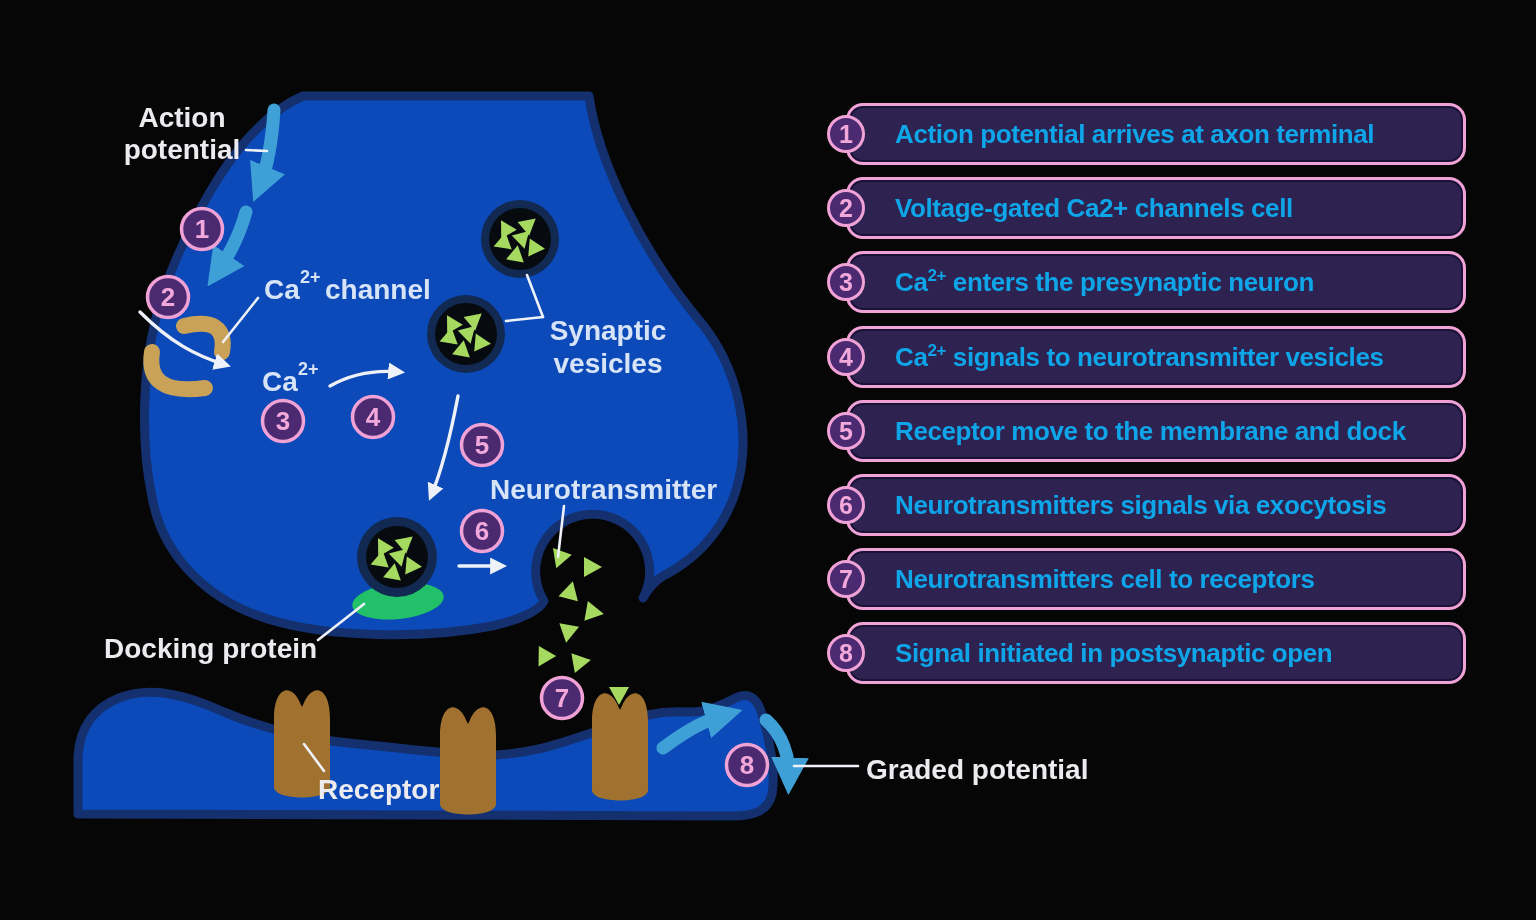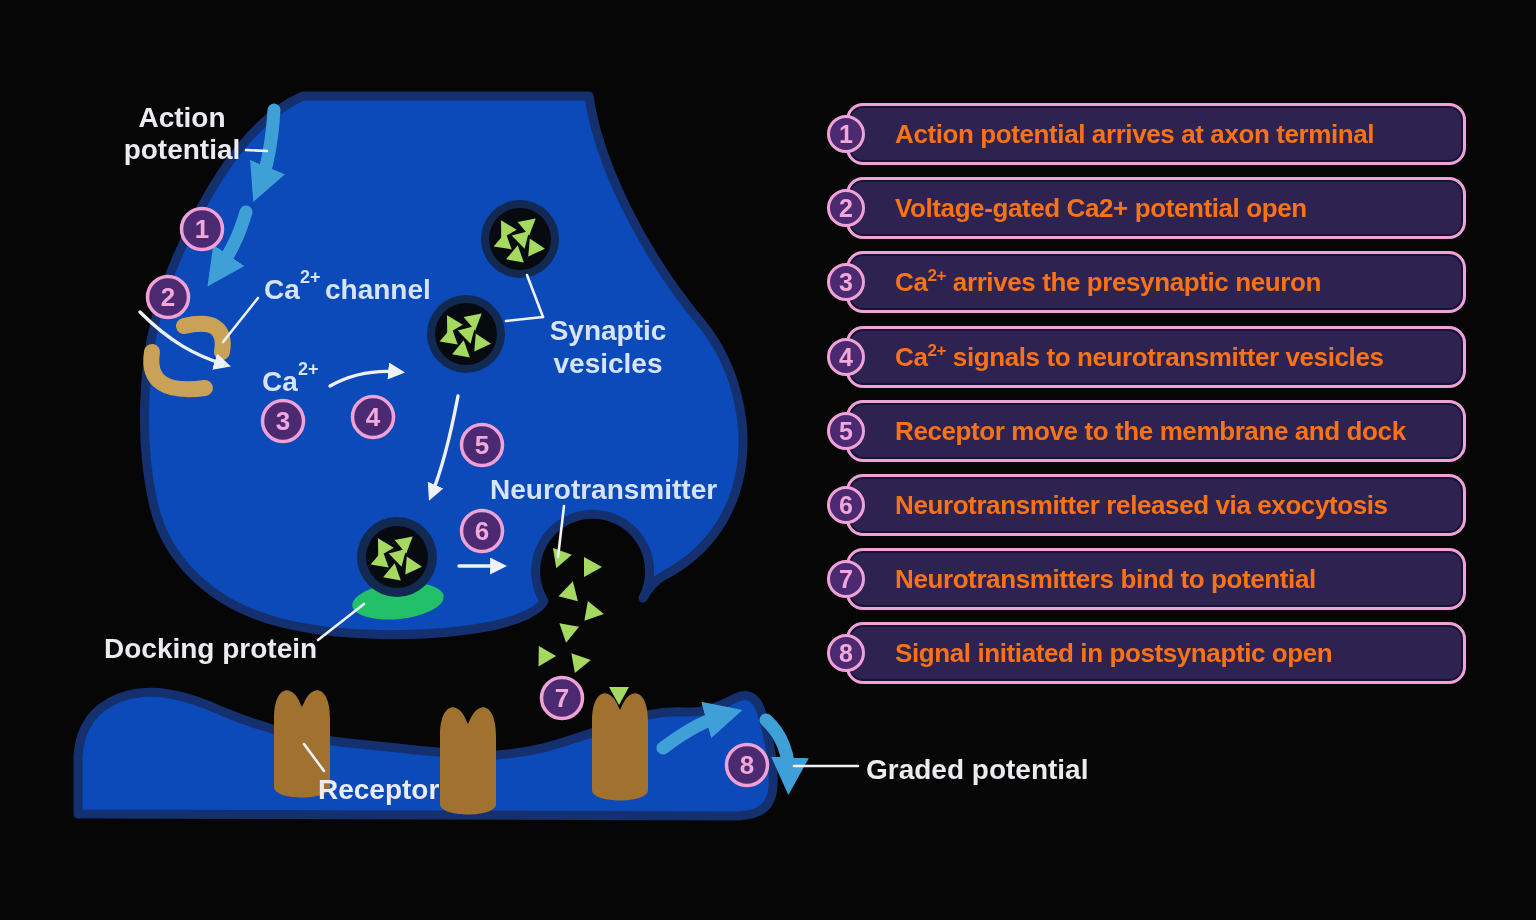--- a/index.html
+++ b/index.html
@@ -14,21 +14,21 @@
   .badge-num{fill:#f2a8da;font-size:26px;}
   .tri{fill:#a5d95f;}
   .pointer{stroke:#eef2f8;stroke-width:2.6;fill:none;stroke-linecap:round;}
   .warrow{stroke:#eef2f8;stroke-width:3.4;fill:none;stroke-linecap:round;}
   .barrow{stroke:#3fa0d8;stroke-width:13;fill:none;stroke-linecap:round;}
   .steps{position:absolute;left:0;top:0;width:1536px;height:920px;}
   .step{position:absolute;left:836px;width:630px;height:62px;}
   .step-box{position:absolute;left:10px;right:0;top:0;bottom:0;background:#2d2250;
             border:3px solid #f0a2d6;border-radius:17px;display:flex;align-items:center;
             padding-left:46px;box-shadow:inset 0 0 0 2px #1a1236;}
-  .step-text{color:#f97316;font-size:26px;font-weight:700;letter-spacing:-0.4px;white-space:pre;}
+  .step-text{color:#0ea5e9;font-size:26px;font-weight:700;letter-spacing:-0.4px;white-space:pre;}
   .step-text sup{font-size:17px;line-height:0;}
   .step-text sup:empty,.step-text span:empty{display:none;}
   .step-badge{position:absolute;left:-9px;top:50%;transform:translateY(-50%);
               width:38px;height:38px;border-radius:50%;background:#4b2a72;
               border:3px solid #f0a2d6;color:#f2a8da;font-size:25px;font-weight:700;
               display:flex;align-items:center;justify-content:center;z-index:2;}
 </style>
 </head>
 <body>
 
@@ -188,51 +188,51 @@
   <div class="steps">
     <div class="step" style="top:103px">
       <div class="step-badge">1</div>
       <div class="step-box">
         <div class="step-text"><span>Action potential arrives at axon terminal</span></div>
       </div>
     </div>
     <div class="step" style="top:177px">
       <div class="step-badge">2</div>
       <div class="step-box">
-        <div class="step-text"><span>Voltage-gated Ca2+ potential open</span></div>
+        <div class="step-text"><span>Voltage-gated Ca2+ channels cell</span></div>
       </div>
     </div>
     <div class="step" style="top:251px">
       <div class="step-badge">3</div>
       <div class="step-box">
-        <div class="step-text"><span>Ca</span><sup>2+</sup><span> arrives the presynaptic neuron</span></div>
+        <div class="step-text"><span>Ca</span><sup>2+</sup><span> enters the presynaptic neuron</span></div>
       </div>
     </div>
     <div class="step" style="top:326px">
       <div class="step-badge">4</div>
       <div class="step-box">
         <div class="step-text"><span>Ca</span><sup>2+</sup><span> signals to neurotransmitter vesicles</span></div>
       </div>
     </div>
     <div class="step" style="top:400px">
       <div class="step-badge">5</div>
       <div class="step-box">
         <div class="step-text"><span>Receptor move to the membrane and dock</span></div>
       </div>
     </div>
     <div class="step" style="top:474px">
       <div class="step-badge">6</div>
       <div class="step-box">
-        <div class="step-text"><span>Neurotransmitter released via exocytosis</span></div>
+        <div class="step-text"><span>Neurotransmitters signals via exocytosis</span></div>
       </div>
     </div>
     <div class="step" style="top:548px">
       <div class="step-badge">7</div>
       <div class="step-box">
-        <div class="step-text"><span>Neurotransmitters bind to potential</span></div>
+        <div class="step-text"><span>Neurotransmitters cell to receptors</span></div>
       </div>
     </div>
     <div class="step" style="top:622px">
       <div class="step-badge">8</div>
       <div class="step-box">
         <div class="step-text"><span>Signal initiated in postsynaptic open</span></div>
       </div>
     </div>
   </div>
 

